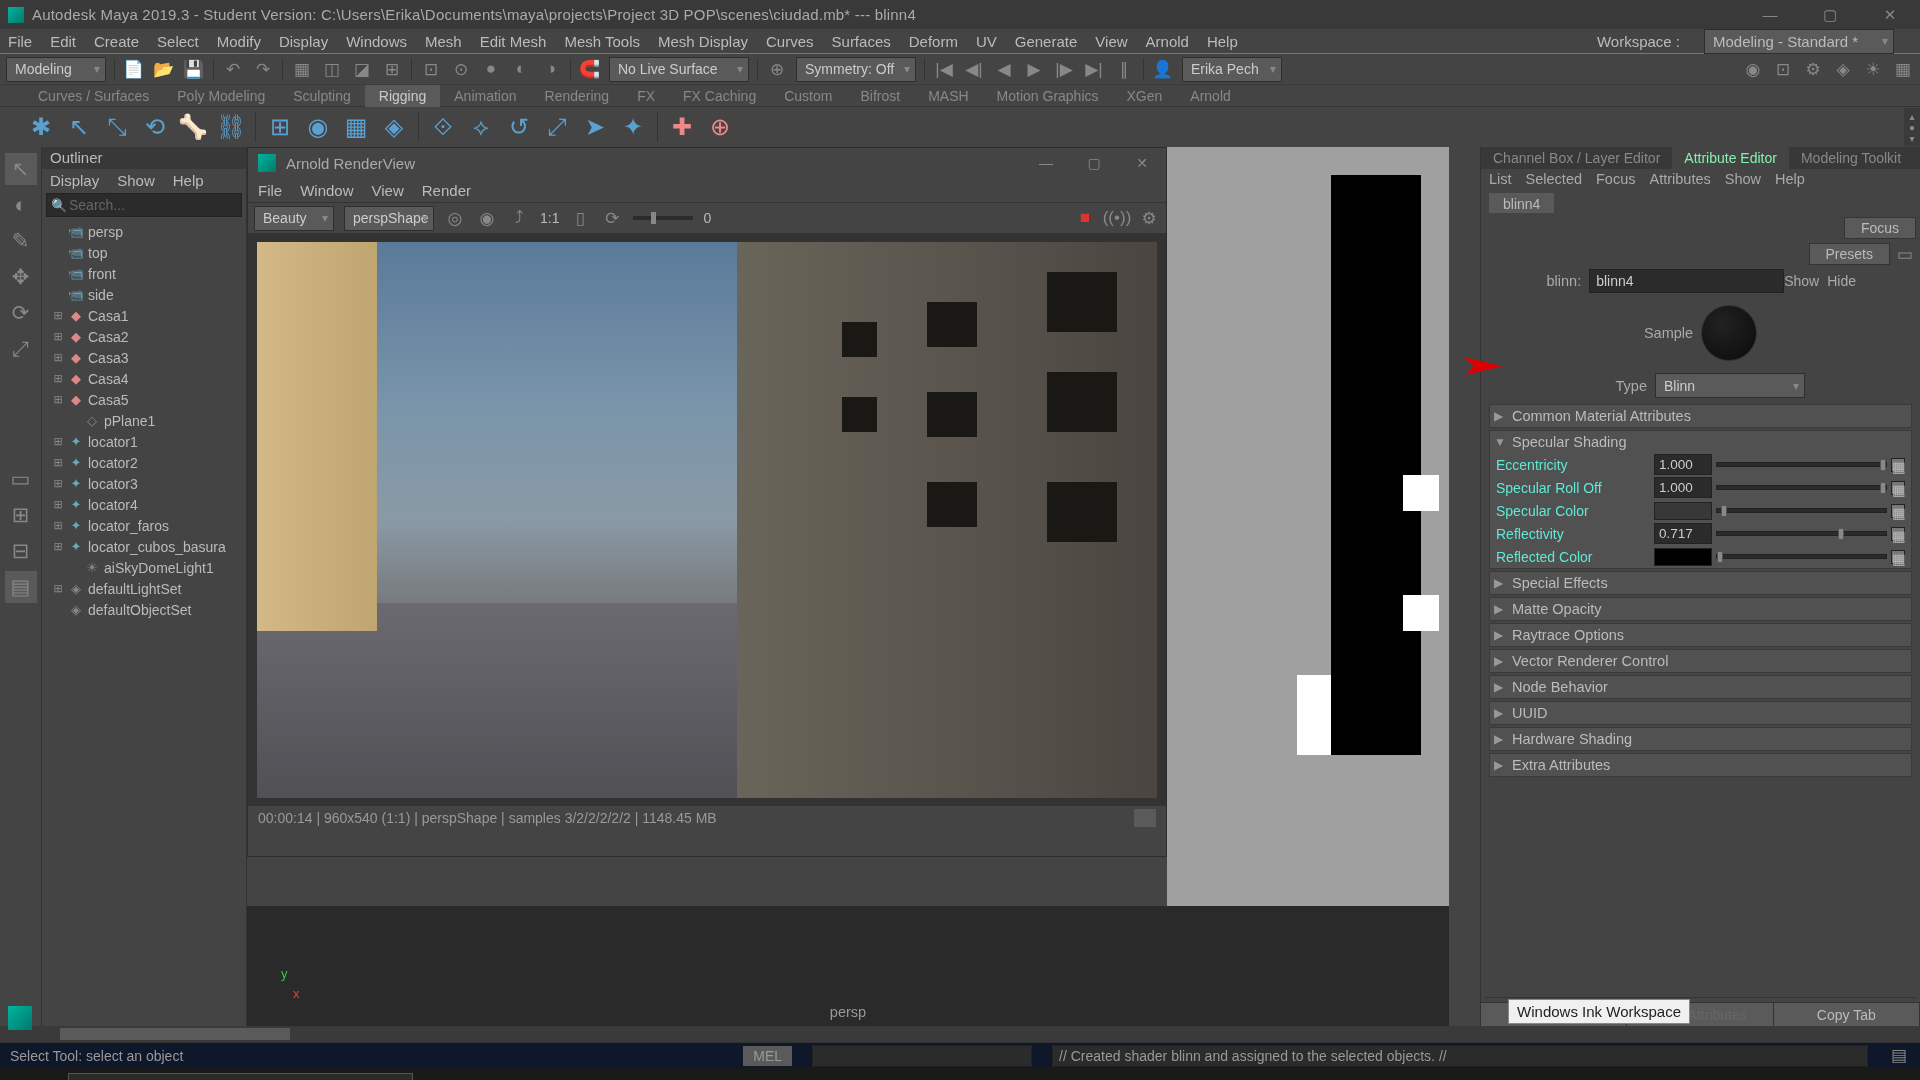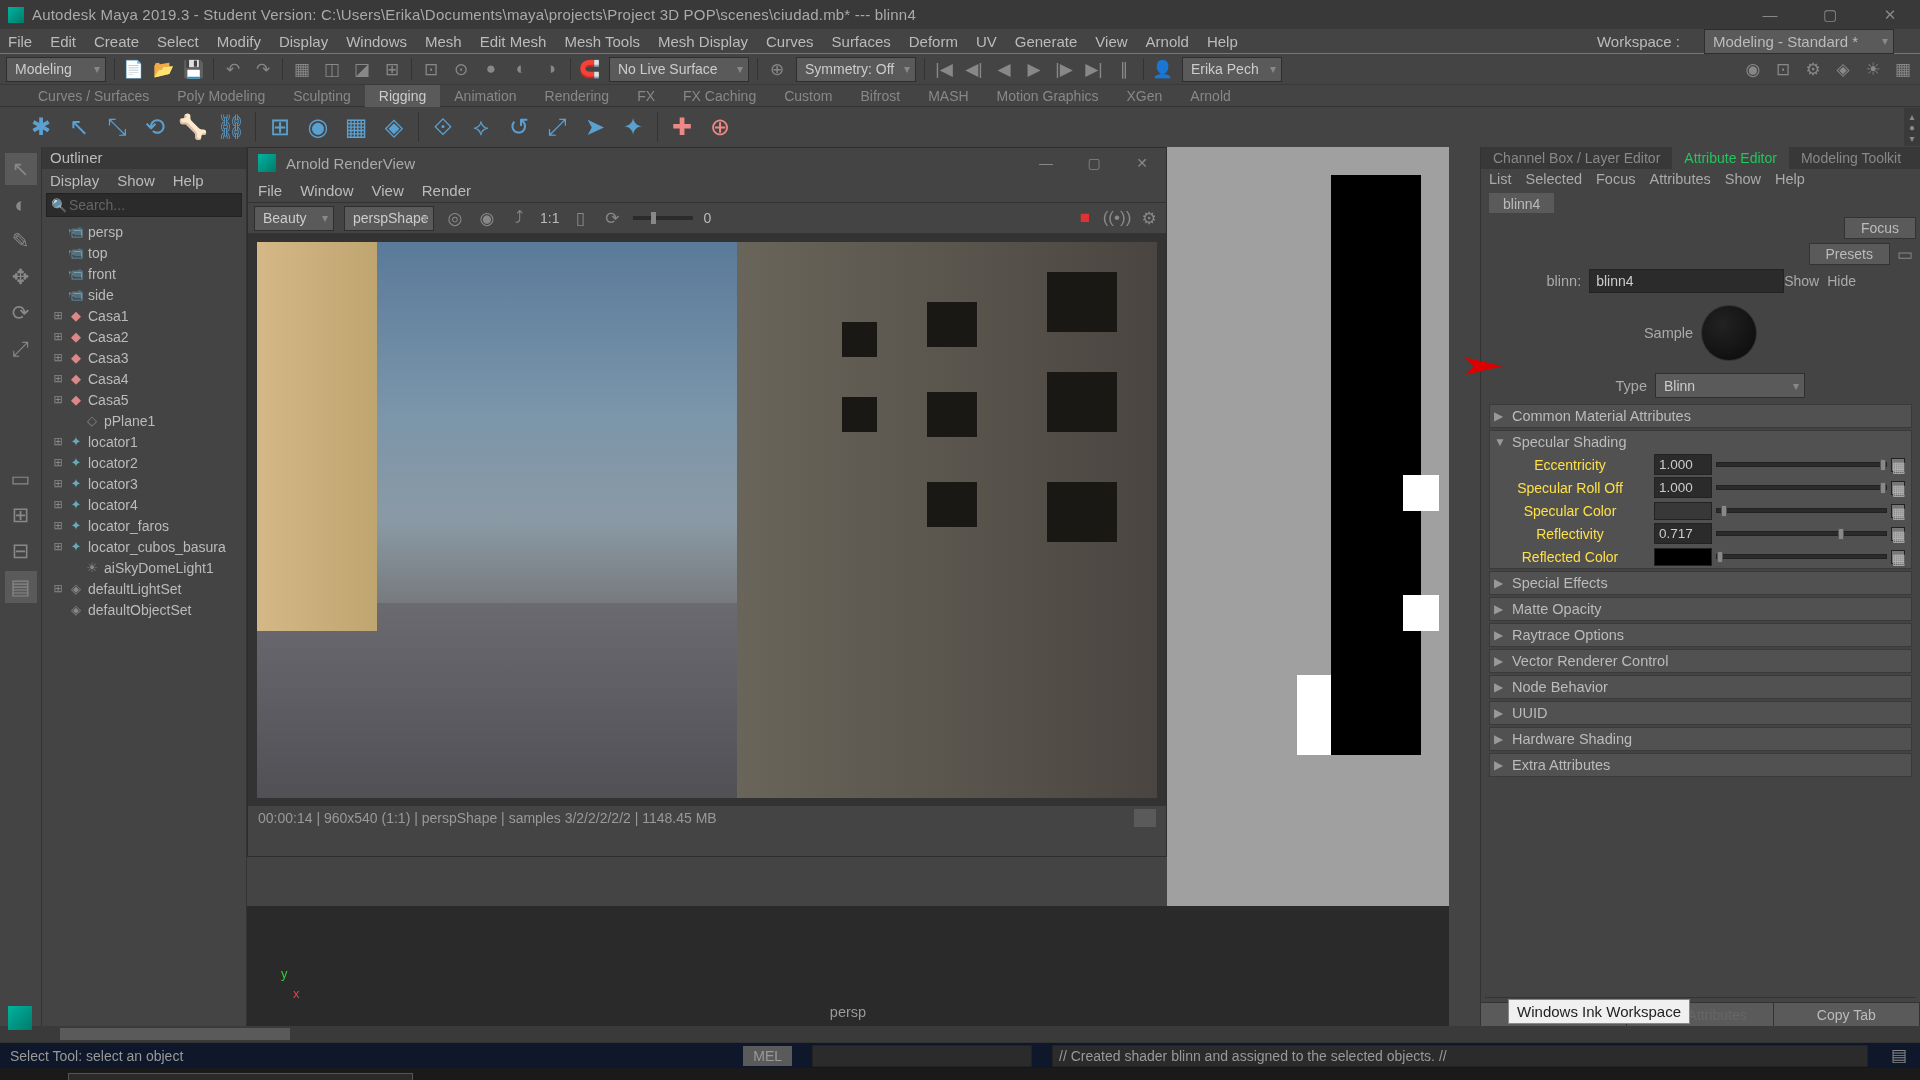--- a/index.html
+++ b/index.html
@@ -57,40 +57,40 @@
 .vp-white { position: absolute; background: #fff; }
 .vp-persp { position: absolute; bottom: 6px; left: 50%; transform: translateX(-50%); color: #999; font-size: 14.5px; }
 .vp-axis-area { position: absolute; bottom: 0; left: 0; right: 0; height: 120px; background: #2a2a2a; }
 .vp-axis { position: absolute; bottom: 24px; left: 20px; width: 30px; height: 30px; }
 .vp-axis .y { position: absolute; left: 14px; top: -6px; color: #3c3; font-size: 13px; }
 .vp-axis .x { position: absolute; left: 26px; top: 14px; color: #d44; font-size: 13px; }
 .vp-toolbar-row { position: absolute; top: 0; left: 920px; right: 0; height: 26px; background: #5a5a5a; border-bottom: 1px solid #333; }
 .rightpanel { width: 440px; background: #444444; border-left: 1px solid #333; display: flex; flex-direction: column; margin-left: 31px; }
 .rp-tabs { height: 22px; background: #383838; display: flex; align-items: center; }
 .rp-tabs span { font-size: 14px; color: #888; padding: 3px 12px; }
-.rp-tabs span.active { color: #22c55e; background: #444444; }
+.rp-tabs span.active { color: #86efac; background: #444444; }
 .rp-menu { height: 20px; display: flex; align-items: center; gap: 14px; padding-left: 8px; font-size: 14.5px; color: #aaa; }
 .rp-nodetab { height: 24px; display: flex; padding-left: 8px; padding-top: 4px; }
 .rp-nodetab span { background: #5a5a5a; padding: 3px 14px; font-size: 14px; color: #bbb; }
 .rp-body { flex: 1; overflow-y: auto; padding: 4px; }
 .rp-btnrow { display: flex; justify-content: flex-end; gap: 4px; margin-bottom: 4px; }
 .rp-btn { background: #5a5a5a; border: 1px solid #333; color: #bbb; font-size: 14px; padding: 2px 16px; }
 .rp-namerow { display: flex; align-items: center; margin: 4px 0 8px; padding-right: 60px; }
 .rp-namerow label { width: 170px; text-align: right; color: #aaa; font-size: 14.5px; padding-right: 8px; }
 .rp-namerow input { flex: 0 0 160px; background: #2b2b2b; border: 1px solid #222; color: #ccc; padding: 3px 6px; font-size: 14px; }
 .sample-row { display: flex; align-items: center; justify-content: center; gap: 8px; margin: 12px 0; }
 .sample-sphere { width: 56px; height: 56px; border-radius: 50%; background: radial-gradient(circle at 38% 34%, #222, #0a0a0a); border: 1px solid #333; }
 .type-row { display: flex; align-items: center; margin-bottom: 6px; }
 .type-row label { width: 170px; text-align: right; color: #aaa; font-size: 14.5px; padding-right: 8px; }
 .type-dd { flex: 0 0 150px; }
 .section { background: #515151; border: 1px solid #3a3a3a; margin: 2px 4px; }
 .sec-head { height: 22px; display: flex; align-items: center; gap: 6px; padding-left: 4px; font-size: 14.5px; color: #bbb; }
 .sec-head .arr { width: 12px; font-size: 12px; color: #999; }
 .attr-row { display: flex; align-items: center; height: 23px; gap: 4px; padding: 0 6px; }
-.attr-row label { width: 154px; text-align: center; color: #fde047; font-size: 14px; padding-right: 6px; }
+.attr-row label { width: 154px; text-align: left; color: #5eead4; font-size: 14px; padding-right: 6px; }
 .attr-row input.num { width: 58px; background: #2b2b2b; border: 1px solid #222; color: #ccc; padding: 2px 4px; font-size: 13.5px; }
 .attr-row .slider { flex: 1; height: 5px; background: #2b2b2b; border: 1px solid #222; position: relative; }
 .attr-row .slider .thumb { position: absolute; top: -4px; width: 6px; height: 12px; background: #888; border: 1px solid #555; }
 .attr-row .color { width: 58px; height: 18px; border: 1px solid #222; }
 .attr-row .chk { width: 14px; height: 14px; border: 1px solid #222; background: #2b2b2b; }
 .arrow-annot { position: absolute; left: 1470px; top: 349px; color: #d00; font-size: 28px; transform: scaleX(2); z-index: 100; }
 .notes { padding: 6px 10px; font-size: 14.5px; color: #aaa; border-top: 1px solid #333; margin-top: 220px; }
 .rp-bottom { display: flex; border-top: 1px solid #333; height: 24px; position: relative; }
 .rp-bottom span { flex: 1; text-align: center; background: #5a5a5a; border-right: 1px solid #333; font-size: 14px; color: #bbb; display: flex; align-items: center; justify-content: center; }
 .statusbar { height: 26px; background: #0f172a; border-top: 1px solid #333; display: flex; align-items: center; padding: 0 10px; gap: 20px; font-size: 14px; color: #999; }

